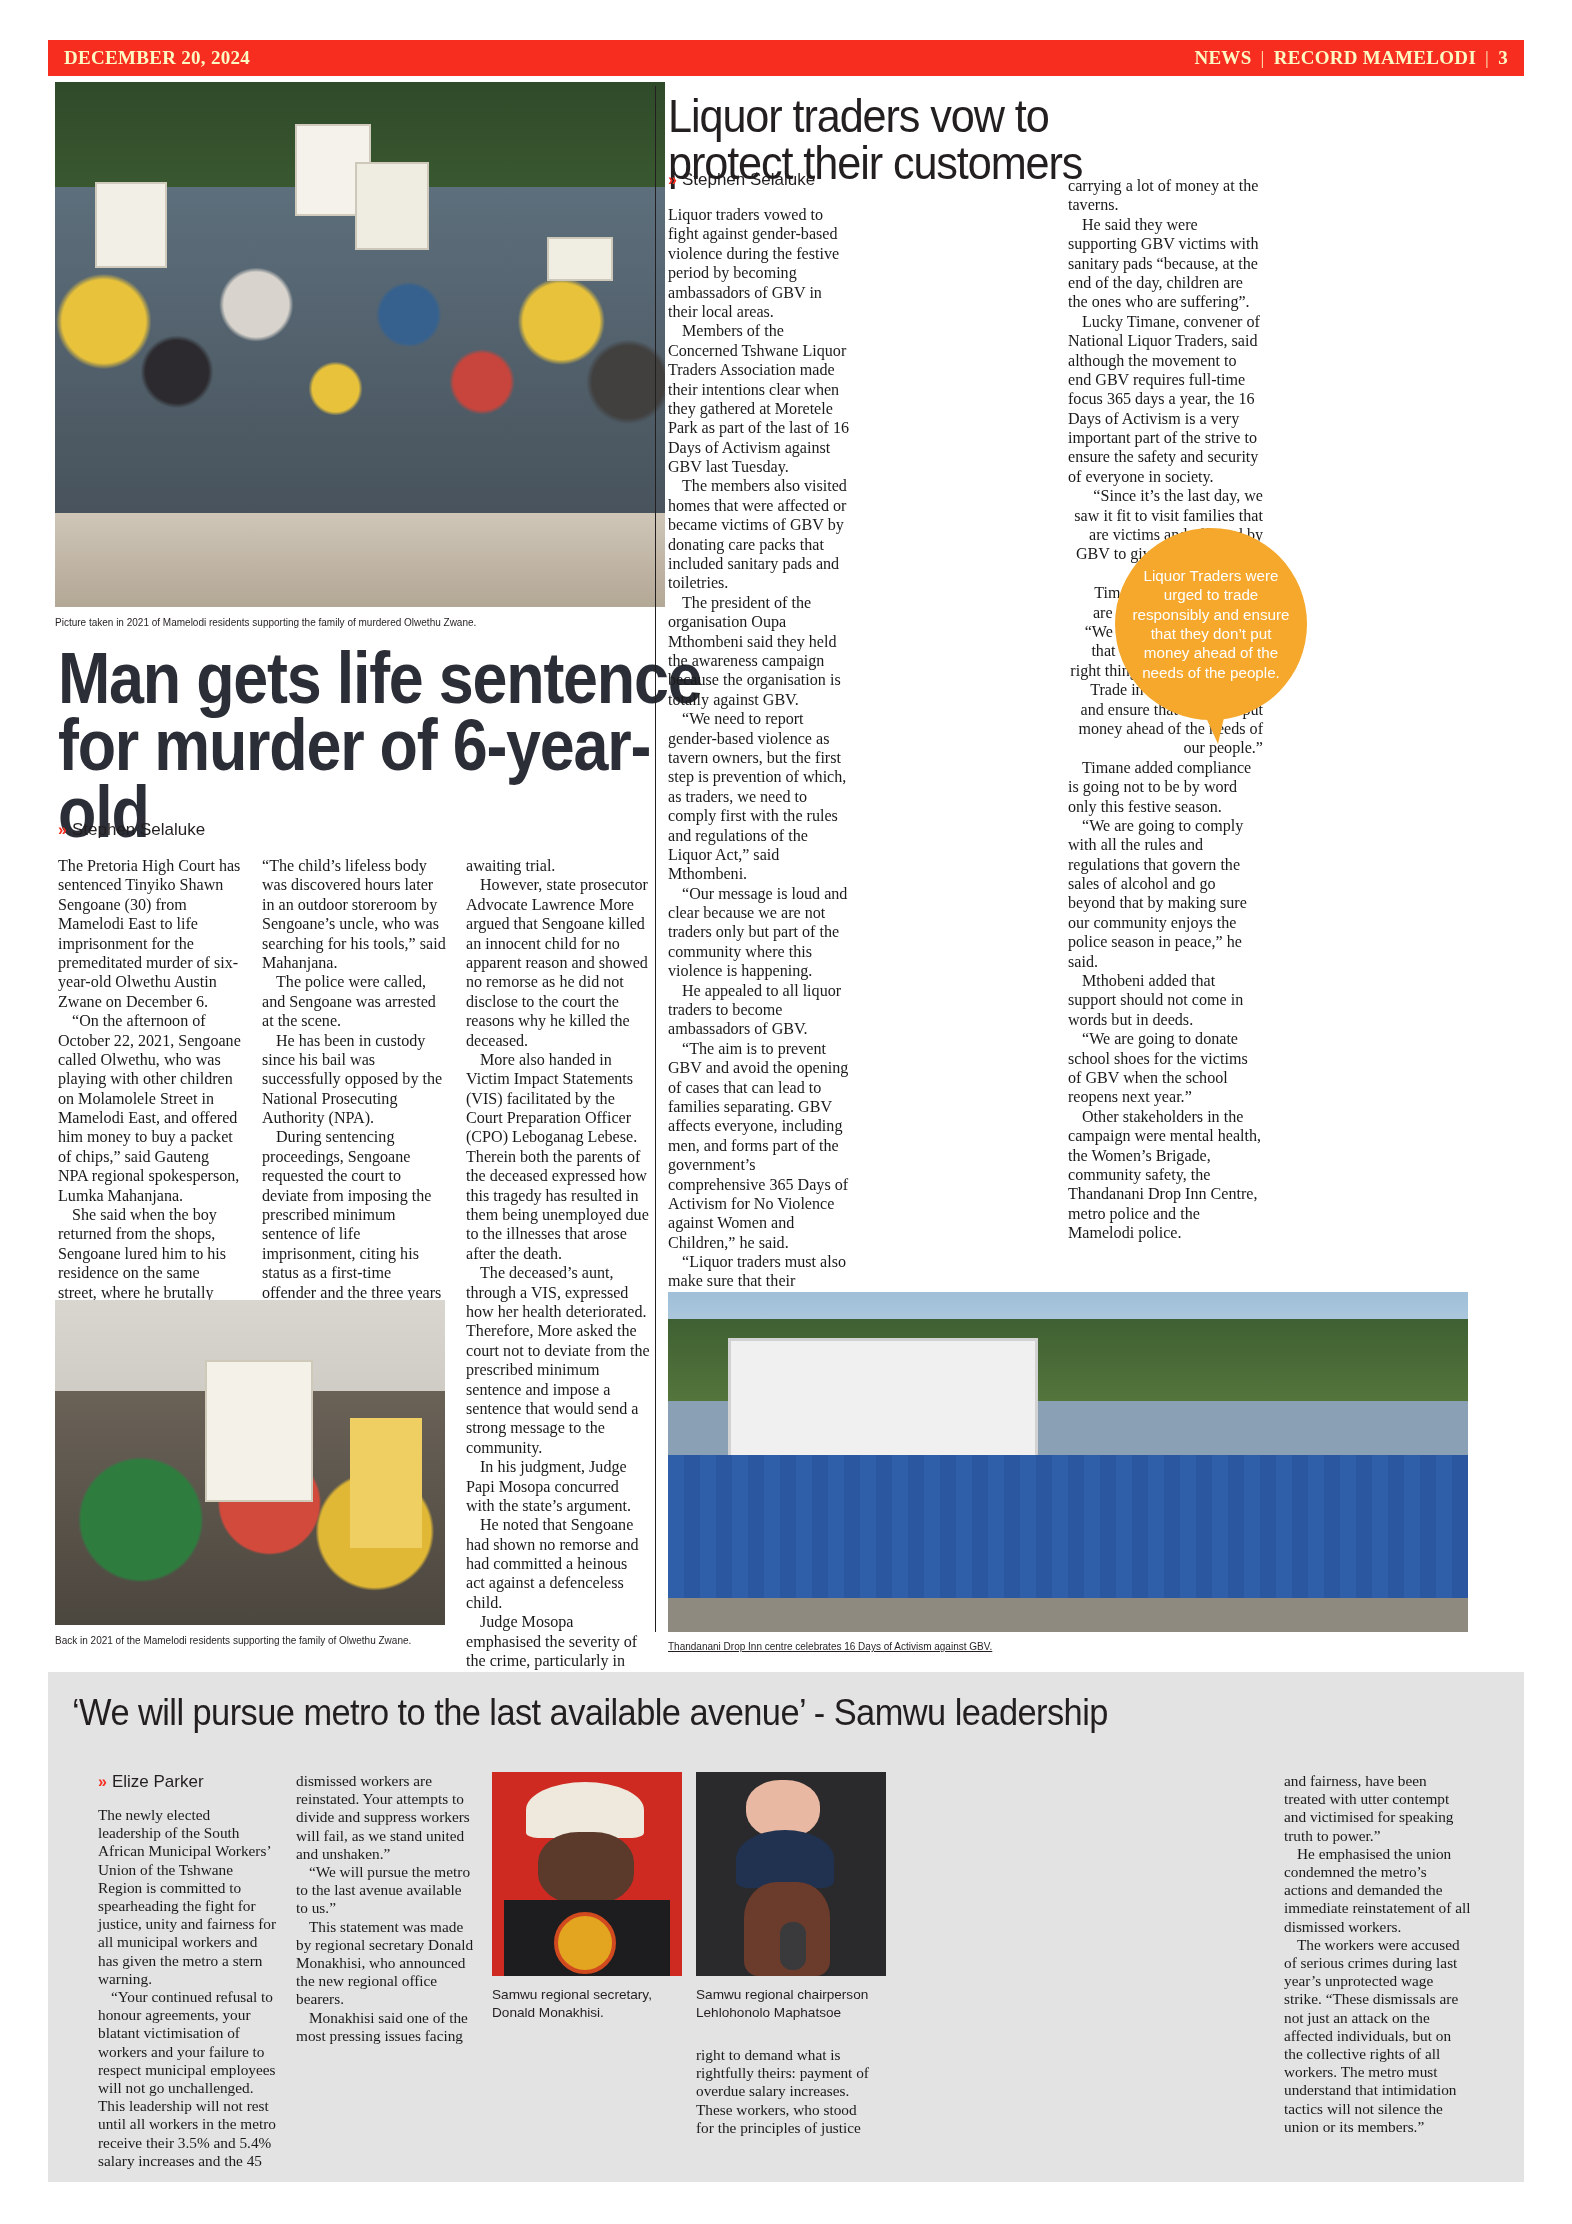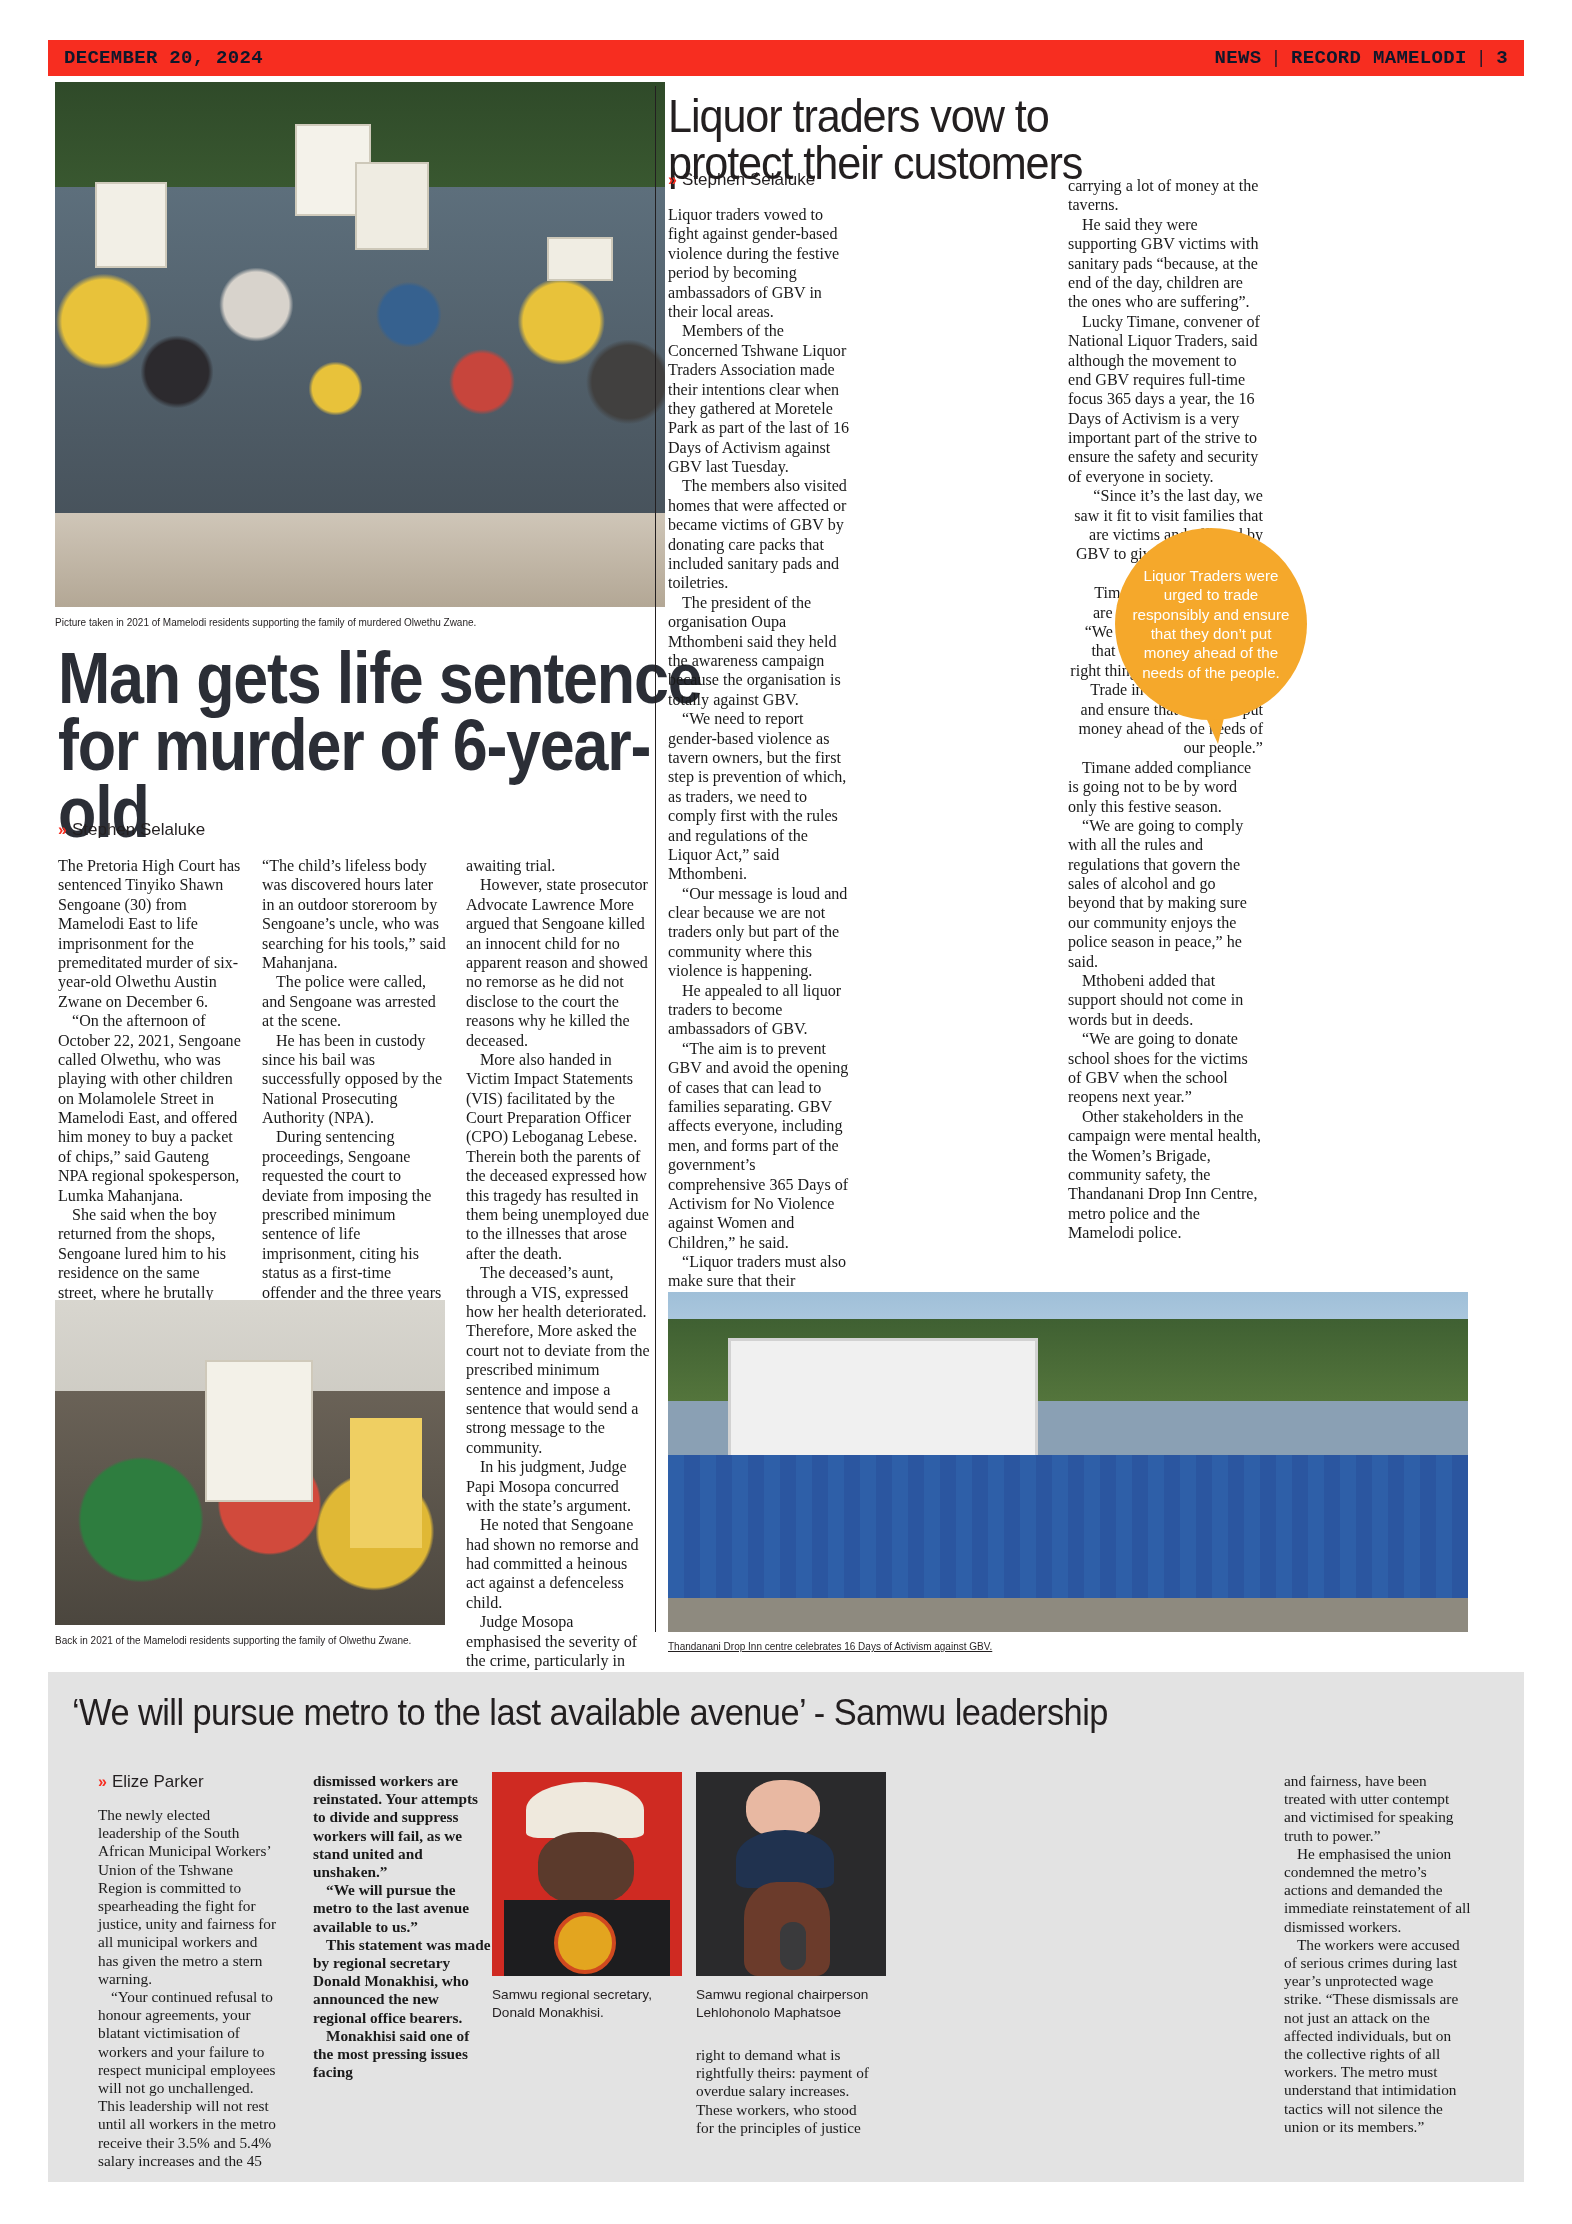--- a/index.html
+++ b/index.html
@@ -9,24 +9,24 @@
     background:#ffffff;
     font-family:"Liberation Serif", serif;
     position:relative;
     overflow:hidden;
   }
   .page { position:absolute; left:0; top:0; width:1572px; height:2224px; }
 
   
   .masthead {
     position:absolute; left:48px; top:40px; width:1476px; height:36px;
-    background:#f72d20; color:#0f172a;
+    background:#f72d20; color:#fef9c3;
     display:flex; align-items:center; justify-content:space-between;
     padding:0 16px;
-    font-family:Liberation Mono, monospace;
+    font-family:Liberation Serif, serif;
     font-weight:bold; font-size:19px; letter-spacing:0.3px;
   }
   .masthead .right { display:flex; align-items:center; gap:9px; font-size:19px; }
   .masthead .sep { font-weight:normal; opacity:.9; }
 
   
   .photo { position:absolute; overflow:hidden; background:#8aa0b4; }
   .photo .ground { position:absolute; left:0; bottom:0; right:0; height:30%;
       background:linear-gradient(#cfc6b8,#b3a795); }
   .photo .crowd { position:absolute; left:0; top:24%; right:0; bottom:20%;
@@ -259,21 +259,21 @@
   <div class="byline" style="left:98px; top:1772px;">
     <span class="chev">»</span>
     <span>Elize Parker</span>
   </div>
 
   <div class="col-sm" style="left:98px; top:1806px; width:178px;">
     <p class="first">The newly elected leadership of the South African Municipal Workers’ Union of the Tshwane Region is committed to spearheading the fight for justice, unity and fairness for all municipal workers and has given the metro a stern warning.</p>
     <p>“Your continued refusal to honour agreements, your blatant victimisation of workers and your failure to respect municipal employees will not go unchallenged. This leadership will not rest until all workers in the metro receive their 3.5% and 5.4% salary increases and the 45</p>
   </div>
 
-  <div class="col-sm" style="left:313px; top:1772px; width:178px;font-weight:bold;">
+  <div class="col-sm" style="left:296px; top:1772px; width:178px;">
     <p class="first">dismissed workers are reinstated. Your attempts to divide and suppress workers will fail, as we stand united and unshaken.”</p>
     <p>“We will pursue the metro to the last avenue available to us.”</p>
     <p>This statement was made by regional secretary Donald Monakhisi, who announced the new regional office bearers.</p>
     <p>Monakhisi said one of the most pressing issues facing</p>
   </div>
 
   <div class="photo" style="left:492px; top:1772px; width:190px; height:204px;">
     <div style="position:absolute;inset:0;background:#cf2a22;"></div>
     <div style="position:absolute;left:34px;top:10px;width:118px;height:56px;background:#efe9dd;border-radius:50% 50% 10% 10%;"></div>
     <div style="position:absolute;left:46px;top:60px;width:96px;height:72px;background:#5b3a2c;border-radius:42%;"></div>

